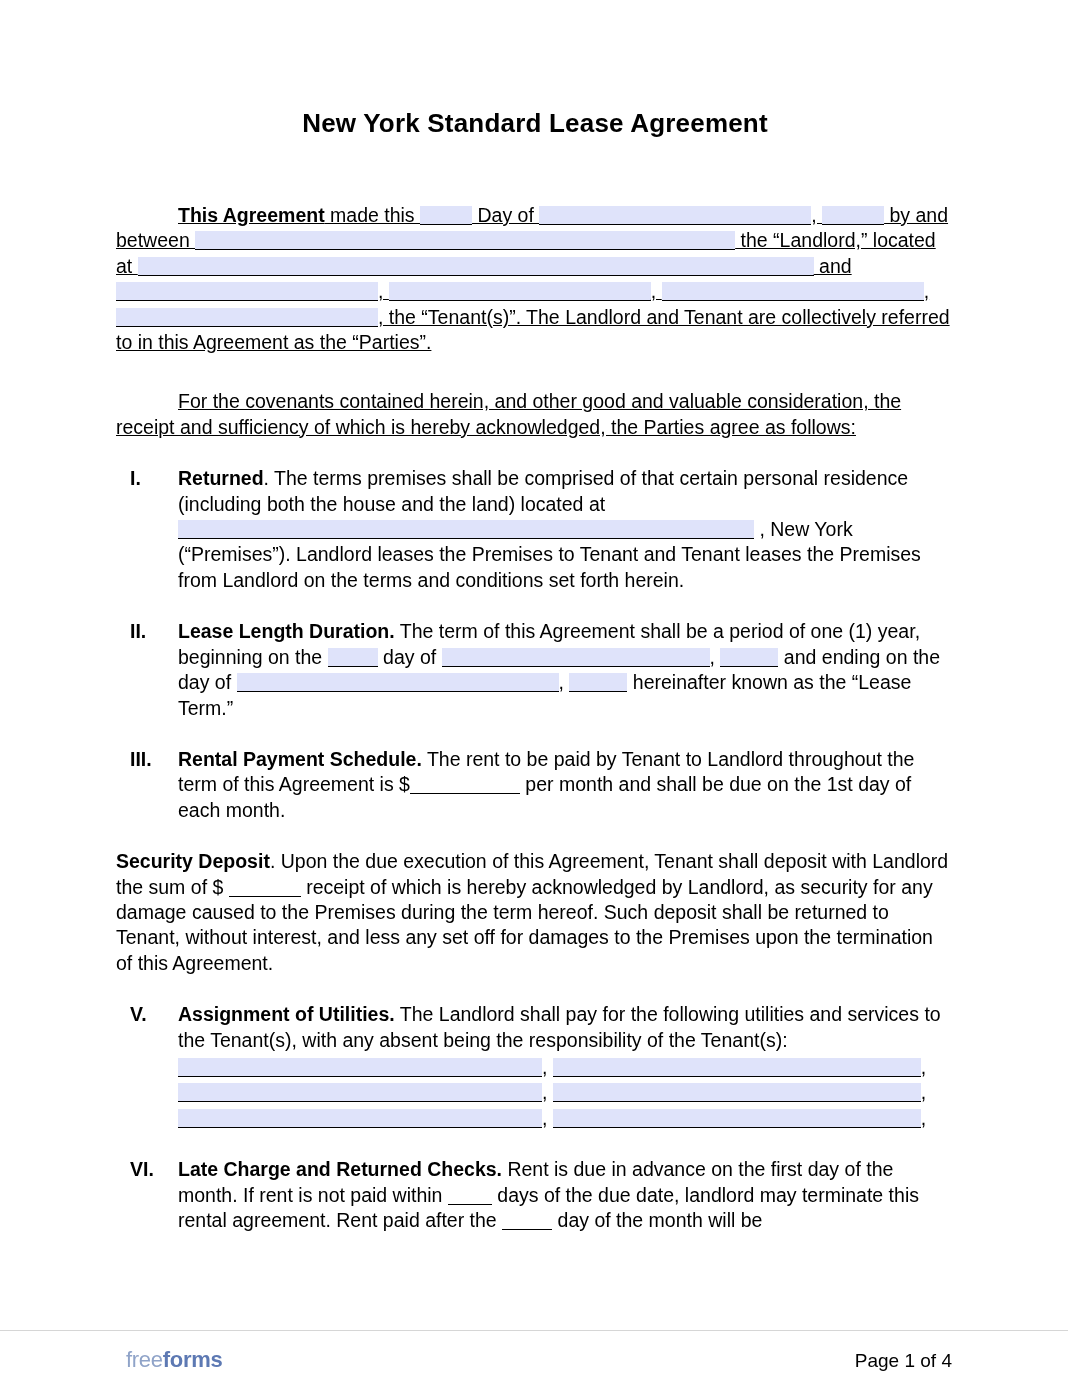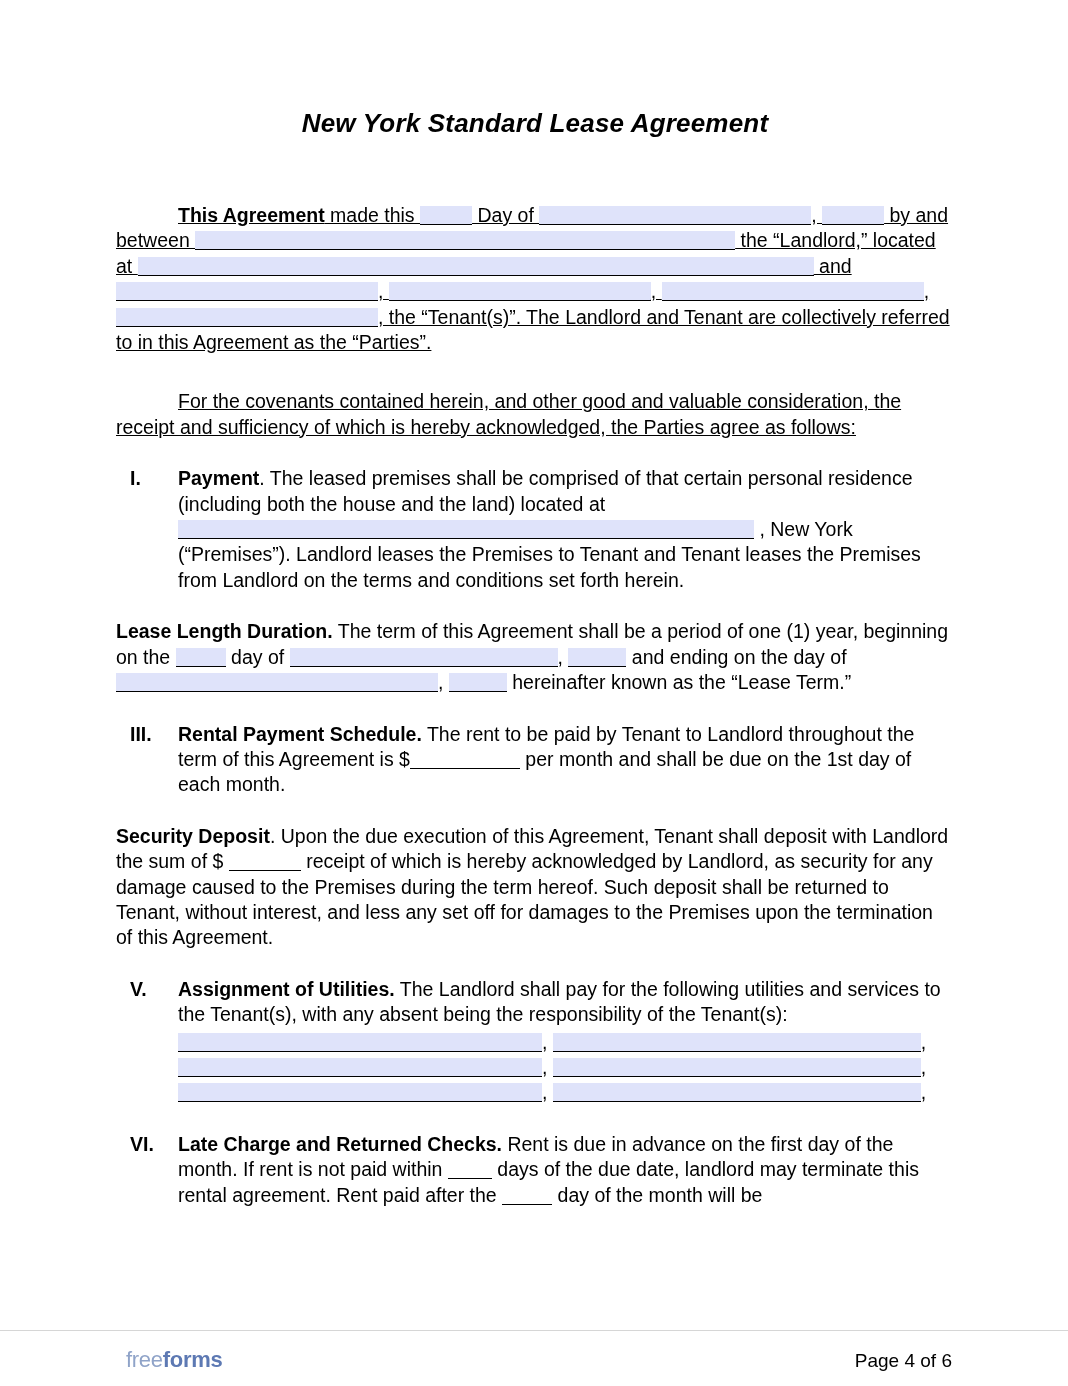--- a/index.html
+++ b/index.html
@@ -30,21 +30,20 @@
     top: 108px;
     width: 838px;
   }
   h1.doc-title {
     font-size: 26px;
     font-weight: bold;
     text-align: center;
     margin: 0 0 64px 0;
     letter-spacing: 0.2px;
     color: #000;
-    font-style: italic;
   }
   .para {
     font-size: 19.5px;
     line-height: 25.4px;
     color: #000;
     margin: 0 0 0 0;
     text-align: left;
     text-decoration: underline;
   }
   .indent { text-indent: 62px; }
@@ -128,25 +127,26 @@
 
       <div class="para intro-block">
         <span style="display:inline-block;width:62px"></span><span class="b">This Agreement</span><span> made this </span><span class="blank" style="width:52px"></span><span> Day of </span><span class="blank" style="width:272px"></span><span>, </span><span class="blank" style="width:62px"></span><span> by and between </span><span class="blank" style="width:540px"></span><span> the “Landlord,” located at </span><span class="blank" style="width:676px"></span><span> and </span><span class="blank" style="width:262px"></span><span>, </span><span class="blank" style="width:262px"></span><span>, </span><span class="blank" style="width:262px"></span><span>,</span><span class="blank" style="width:262px"></span><span>, the “Tenant(s)”. The Landlord and Tenant are collectively referred to in this Agreement as the “Parties”.</span>
       </div>
 
       <div class="para indent covenants">For the covenants contained herein, and other good and valuable consideration, the receipt and sufficiency of which is hereby acknowledged, the Parties agree as follows:</div>
 
       <div class="section">
         <div class="sec-num">I.</div>
         <div class="sec-body">
-          <span class="b">Payment</span><span>.  The leased premises shall be comprised of that certain personal residence (including both the house and the land) located at </span><span class="blank" style="width:576px"></span><span> , New York (“Premises”). Landlord leases the Premises to Tenant and Tenant leases the Premises from Landlord on the terms and conditions set forth herein.</span>
+          <span class="b">Returned</span><span>.  The terms premises shall be comprised of that certain personal residence (including both the house and the land) located at </span><span class="blank" style="width:576px"></span><span> , New York (“Premises”). Landlord leases the Premises to Tenant and Tenant leases the Premises from Landlord on the terms and conditions set forth herein.</span>
         </div>
       </div>
 
       <div class="section">
+        <div class="sec-num">II.</div>
         <div class="sec-body">
           <span class="b">Lease Length Duration.</span><span> The term of this Agreement shall be a period of one (1) year, beginning on the </span><span class="blank" style="width:50px"></span><span> day of </span><span class="blank" style="width:268px"></span><span>, </span><span class="blank" style="width:58px"></span><span> and ending on the day of </span><span class="blank" style="width:322px"></span><span>, </span><span class="blank" style="width:58px"></span><span> hereinafter known as the “Lease Term.”</span>
         </div>
       </div>
 
       <div class="section">
         <div class="sec-num">III.</div>
         <div class="sec-body">
           <span class="b">Rental Payment Schedule.</span><span>  The rent to be paid by Tenant to Landlord throughout the term of this Agreement is $</span><span class="blank plain" style="width:110px"></span><span> per month and shall be due on the 1st day of each month.</span>
         </div>
@@ -175,17 +175,17 @@
         <div class="sec-body">
           <span class="b">Late Charge and Returned Checks.</span><span> Rent is due in advance on the first day of the month. If rent is not paid within </span><span class="blank plain" style="width:44px"></span><span> days of the due date, landlord may terminate this rental agreement. Rent paid after the </span><span class="blank plain" style="width:50px"></span><span> day of the month will be</span>
         </div>
       </div>
 
     </div>
 
     <div class="footer">
       <div class="footer-line"></div>
       <div class="brand"><span class="light">free</span><span class="bold">forms</span></div>
-      <div class="page-num">Page 4 of 6</div>
+      <div class="page-num">Page 1 of 4</div>
     </div>
 
   </div>
 </div>
 
 </body></html>

